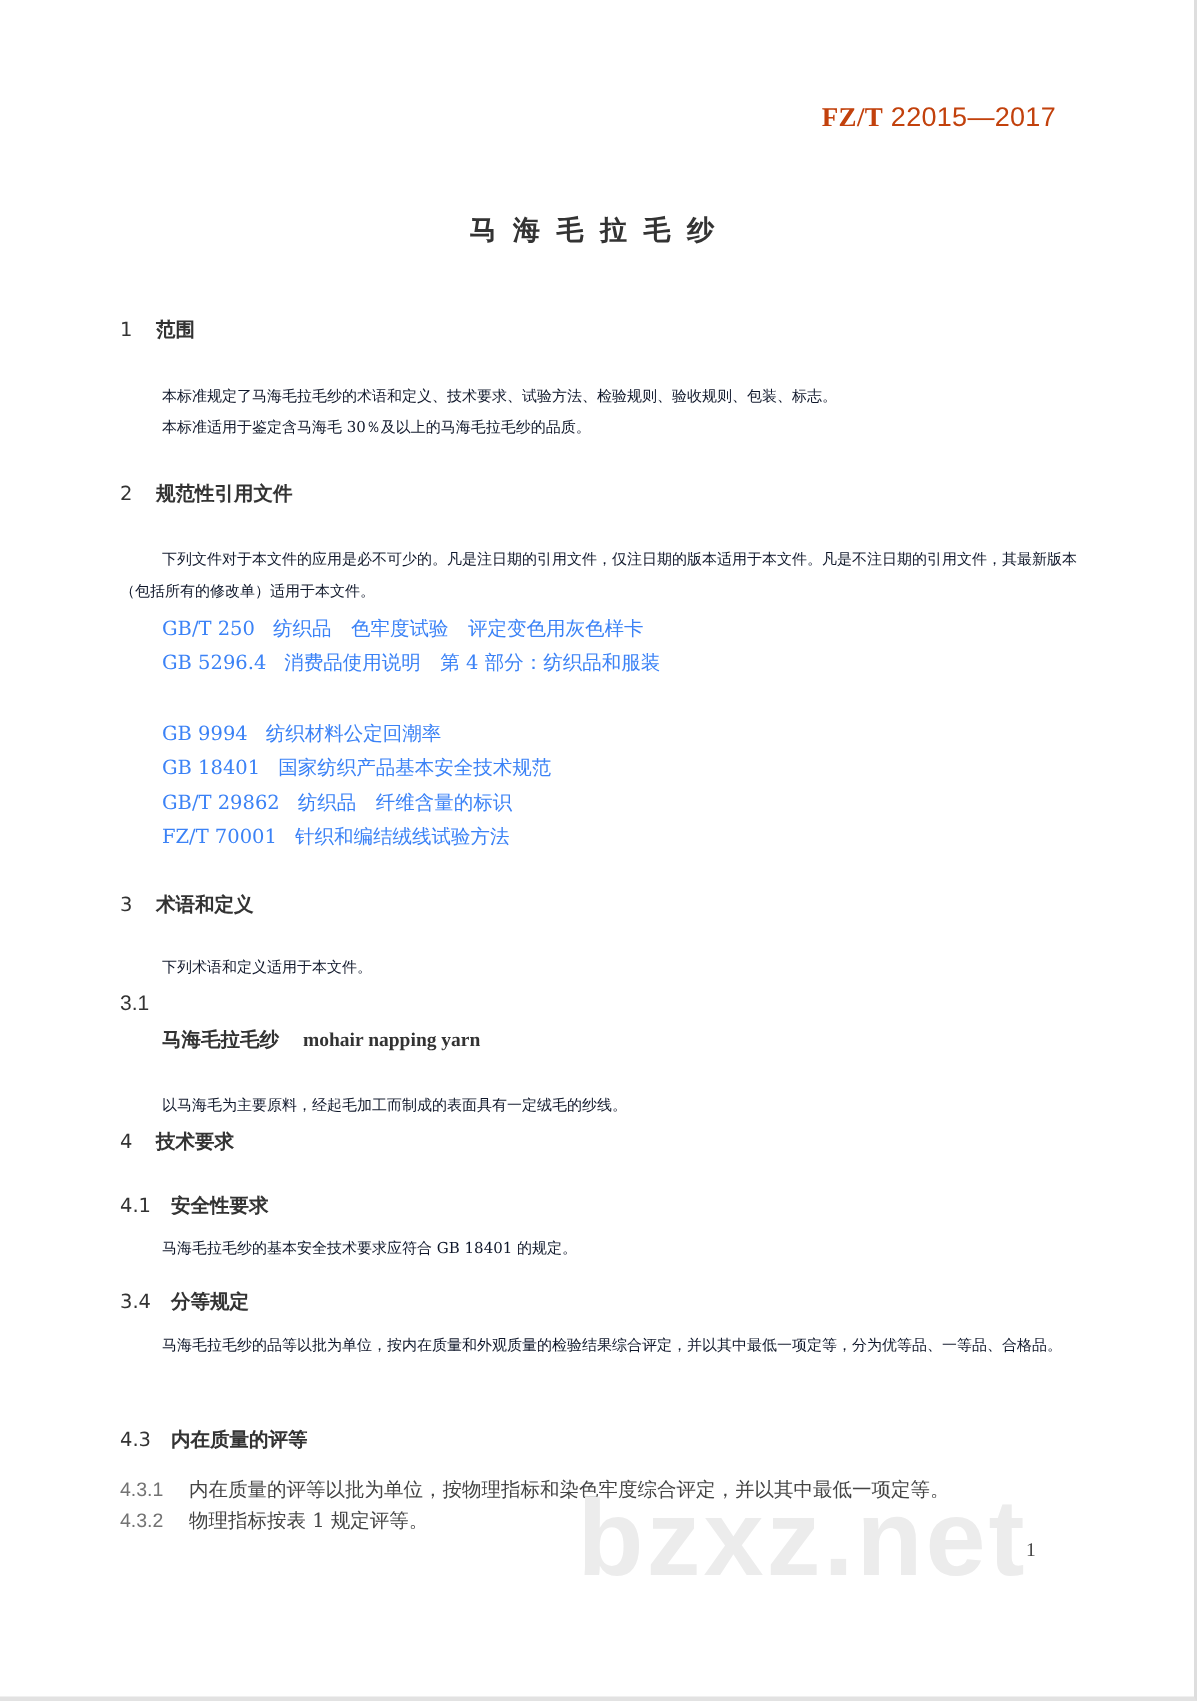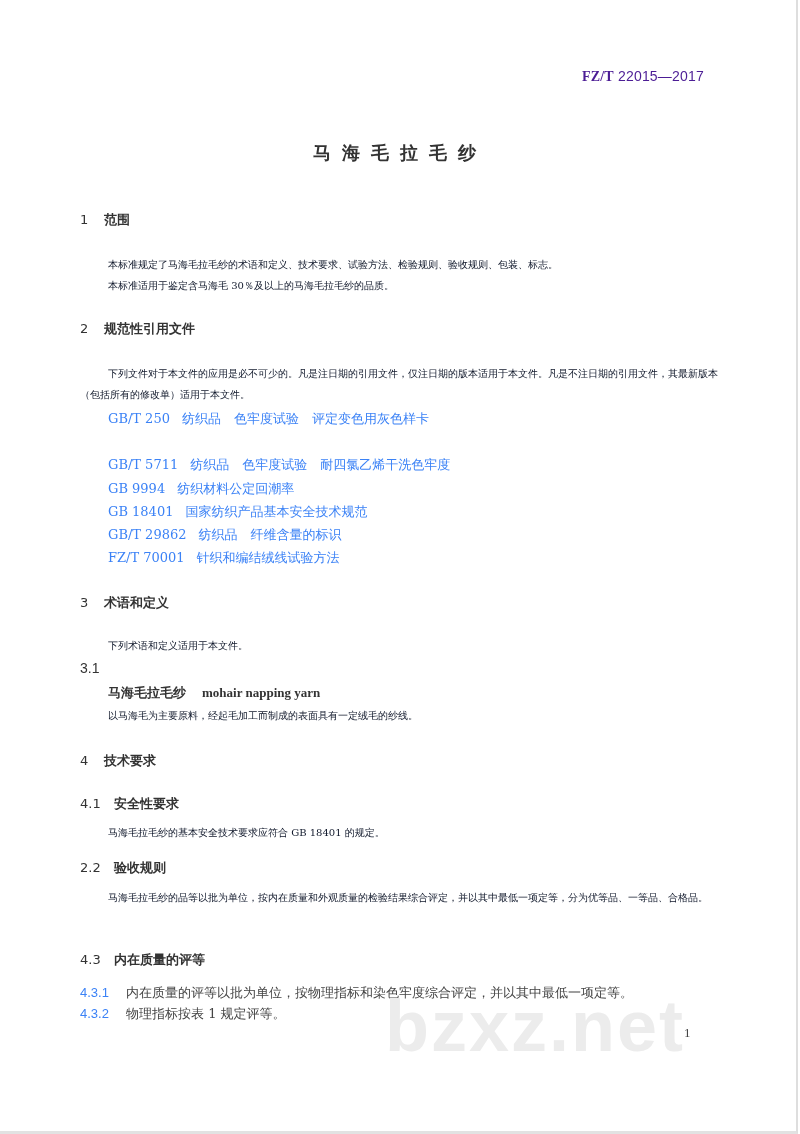--- a/index.html
+++ b/index.html
@@ -6,21 +6,21 @@
   body {
     width: 800px; height: 1134px; background: #ffffff; position: relative; overflow: hidden;
     font-family: "DejaVu Serif", "Liberation Serif", serif; color: #3a3a3a;
   }
   .page {
     position: absolute; left: 0; top: 0; width: 796px; height: 1131px;
     background: #fff; border-right: 2px solid #dedede; border-bottom: 3px solid #e2e2e2;
   }
   .std-no {
     position: absolute; right: 92px; top: 68px; font-family: "Liberation Sans", "DejaVu Sans", sans-serif;
-    font-size: 14px; color: #4c1d95; letter-spacing: 0.2px;
+    font-size: 18px; color: #c2410c; letter-spacing: 0.2px;
   }
   .std-no .pre { font-family: "Liberation Serif", serif; font-weight: bold; }
   .doc-title {
     position: absolute; left: 0; width: 800px; top: 141px; text-align: center;
     font-family: "DejaVu Sans", "Liberation Sans", sans-serif; font-weight: bold;
     font-size: 18px; letter-spacing: 11px; color: #333;
   }
   .h1 {
     position: absolute; left: 80px; font-family: "DejaVu Sans", "Liberation Sans", sans-serif;
     font-weight: bold; font-size: 13px; color: #333;
@@ -43,21 +43,21 @@
     position: absolute; left: 108px; font-family: "DejaVu Sans", "Liberation Sans", sans-serif;
     font-size: 13px; font-weight: bold; color: #333;
   }
   .term .en { font-family: "Liberation Serif", "DejaVu Serif", serif; font-weight: bold; margin-left: 16px; }
   .num-plain {
     position: absolute; left: 80px; font-family: "Liberation Sans", "DejaVu Sans", sans-serif; font-size: 14px; color: #333;
   }
   .clause {
     position: absolute; left: 80px; font-size: 13px; color: #444;
   }
-  .clause .num { font-family: "Liberation Sans", "DejaVu Sans", sans-serif; display: inline-block; width: 46px; color: #3b82f6; }
+  .clause .num { font-family: "Liberation Sans", "DejaVu Sans", sans-serif; display: inline-block; width: 46px; color: #737373; }
   .watermark {
     position: absolute; left: 385px; top: 990px; font-family: "Liberation Sans", "DejaVu Sans", sans-serif;
     font-weight: bold; font-size: 72px; color: #ececec; letter-spacing: 2px; line-height: 1;
   }
   .page-num {
     position: absolute; left: 684px; top: 1025px; font-family: "Liberation Serif", serif; font-size: 13px; color: #444;
   }
 </style>
 </head>
 <body>
@@ -76,47 +76,47 @@
   </div>
   <div class="p indent" style="top:254px">本标准规定了马海毛拉毛纱的术语和定义、技术要求、试验方法、检验规则、验收规则、包装、标志。</div>
   <div class="p indent" style="top:275px">本标准适用于鉴定含马海毛 30％及以上的马海毛拉毛纱的品质。</div>
 
   <div class="h1" style="top:320px">
     <span class="num">2</span><span>规范性引用文件</span>
   </div>
   <div class="p indent" style="top:363px; width:640px">下列文件对于本文件的应用是必不可少的。凡是注日期的引用文件，仅注日期的版本适用于本文件。凡是不注日期的引用文件，其最新版本（包括所有的修改单）适用于本文件。</div>
 
   <div class="ref" style="top:410px"><span class="code">GB/T 250</span><span>纺织品　色牢度试验　评定变色用灰色样卡</span></div>
-  <div class="ref" style="top:456px"><span class="code">GB/T 5711</span><span>纺织品　色牢度试验　耐四氯乙烯干洗色牢度</span></div>
+  <div class="ref" style="top:433px"><span class="code">GB 5296.4</span><span>消费品使用说明　第 4 部分：纺织品和服装</span></div>
   <div class="ref" style="top:480px"><span class="code">GB 9994</span><span>纺织材料公定回潮率</span></div>
   <div class="ref" style="top:503px"><span class="code">GB 18401</span><span>国家纺织产品基本安全技术规范</span></div>
   <div class="ref" style="top:526px"><span class="code">GB/T 29862</span><span>纺织品　纤维含量的标识</span></div>
   <div class="ref" style="top:549px"><span class="code">FZ/T 70001</span><span>针织和编结绒线试验方法</span></div>
 
   <div class="h1" style="top:594px">
     <span class="num">3</span><span>术语和定义</span>
   </div>
   <div class="p indent" style="top:635px">下列术语和定义适用于本文件。</div>
   <div class="num-plain" style="top:660px">3.1</div>
   <div class="term" style="top:684px">
     <span>马海毛拉毛纱</span><span class="en">mohair napping yarn</span>
   </div>
-  <div class="p" style="top:705px; left:108px">以马海毛为主要原料，经起毛加工而制成的表面具有一定绒毛的纱线。</div>
+  <div class="p" style="top:727px; left:108px">以马海毛为主要原料，经起毛加工而制成的表面具有一定绒毛的纱线。</div>
 
   <div class="h1" style="top:752px">
     <span class="num">4</span><span>技术要求</span>
   </div>
 
   <div class="h2" style="top:795px">
     <span class="num">4.1</span><span>安全性要求</span>
   </div>
   <div class="p indent" style="top:822px">马海毛拉毛纱的基本安全技术要求应符合 GB 18401 的规定。</div>
 
   <div class="h2" style="top:859px">
-    <span class="num">2.2</span><span>验收规则</span>
+    <span class="num">3.4</span><span>分等规定</span>
   </div>
   <div class="p indent" style="top:887px; width:636px">马海毛拉毛纱的品等以批为单位，按内在质量和外观质量的检验结果综合评定，并以其中最低一项定等，分为优等品、一等品、合格品。</div>
 
   <div class="h2" style="top:951px">
     <span class="num">4.3</span><span>内在质量的评等</span>
   </div>
   <div class="clause" style="top:984px">
     <span class="num">4.3.1</span><span>内在质量的评等以批为单位，按物理指标和染色牢度综合评定，并以其中最低一项定等。</span>
   </div>
   <div class="clause" style="top:1005px">

